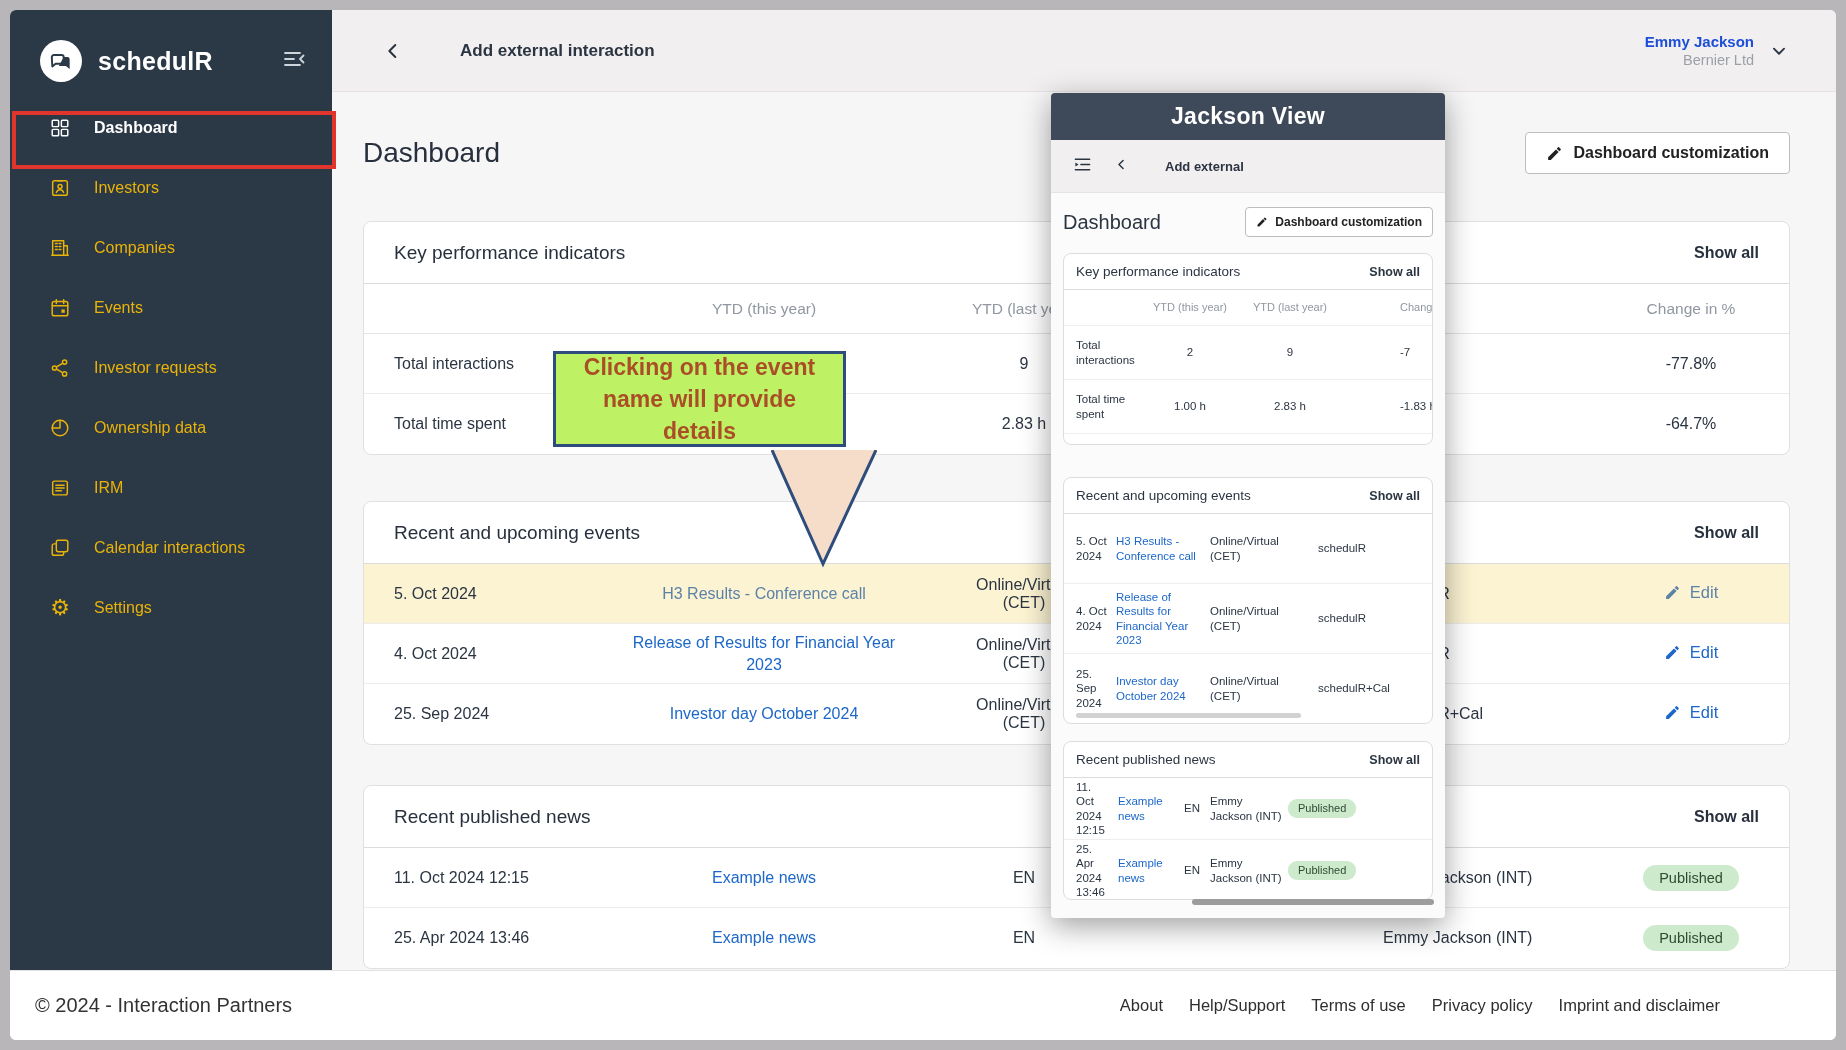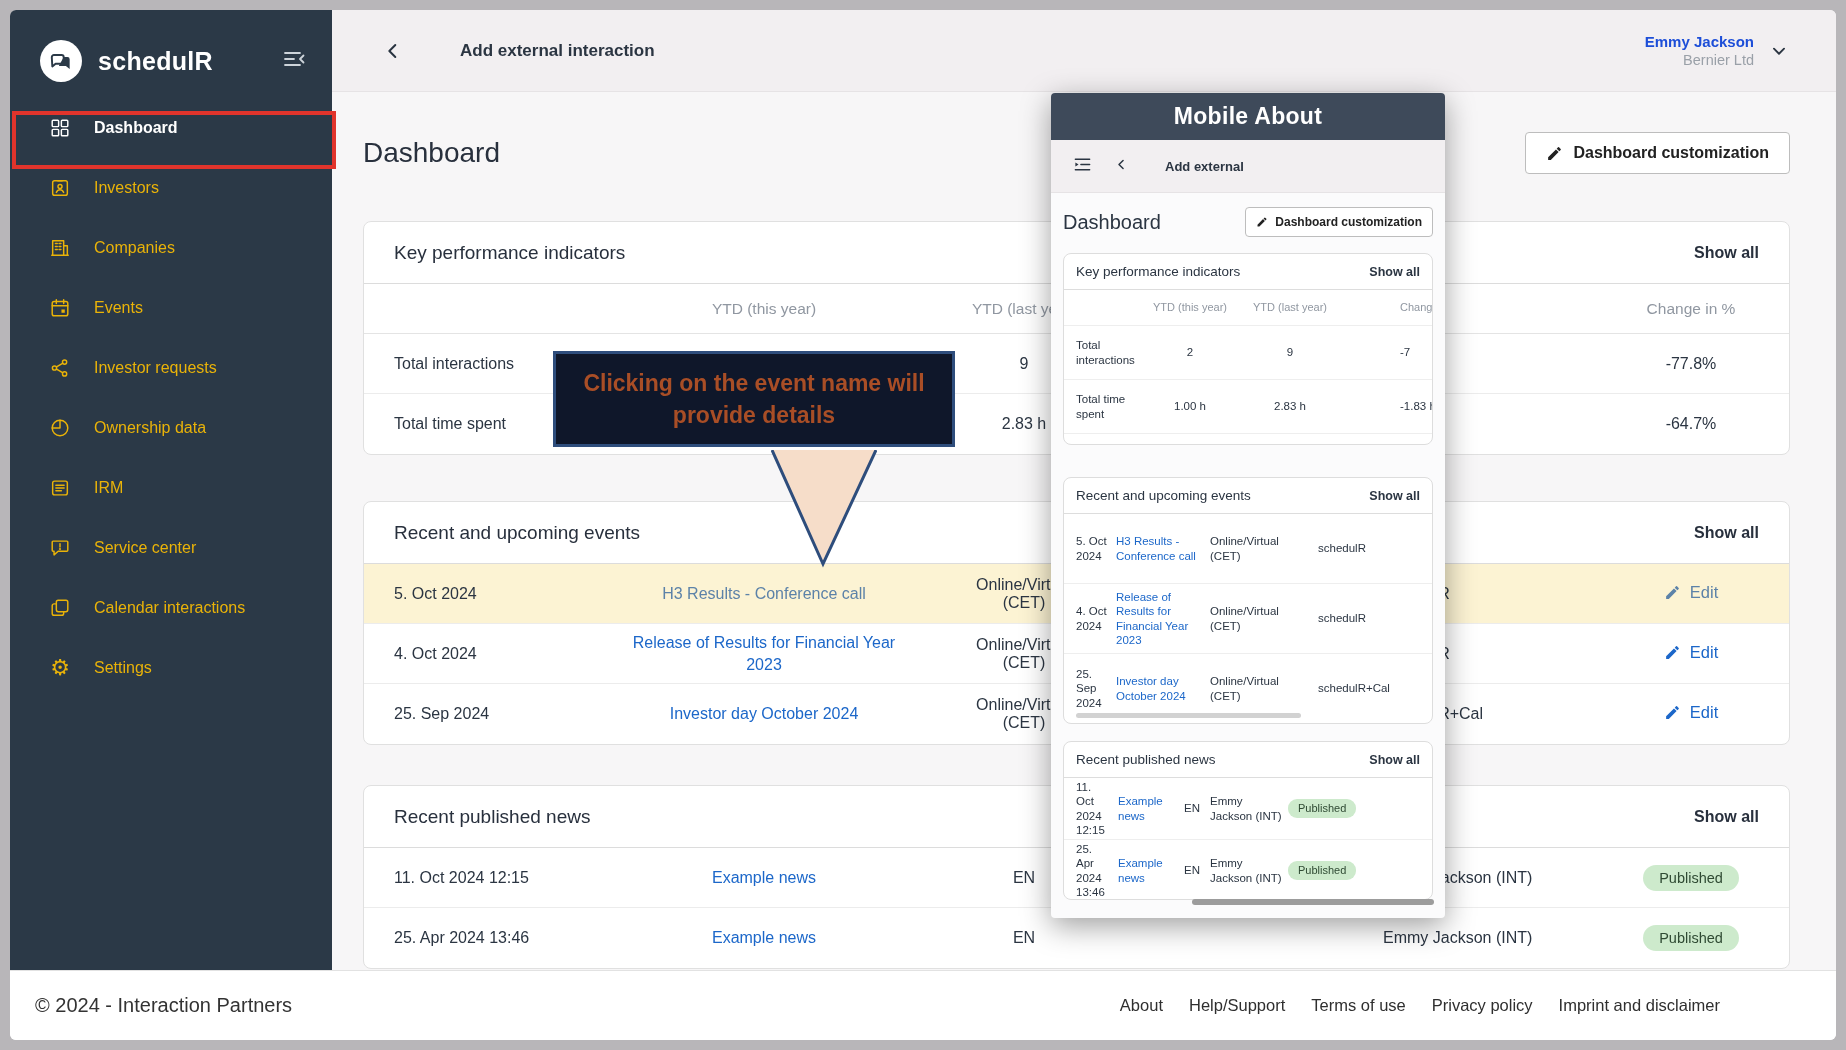--- a/index.html
+++ b/index.html
@@ -63,21 +63,21 @@
   .mt1 { margin-top:47px; } .mt2 { margin-top:46px; } .mt3 { margin-top:40px; }
 
   
   .footer { position:absolute; left:0; right:0; bottom:0; height:70px; background:#fff; border-top:1px solid #e2e2e2; display:flex; align-items:center; padding:0 116px 0 25px; z-index:6; }
   .copyright { font-size:20px; color:#333; }
   .footer-links { margin-left:auto; display:flex; gap:26px; }
   .footer-link { font-size:16.5px; font-weight:500; color:#2f2f2f; cursor:pointer; }
 
   
   .red-box { position:absolute; left:2px; top:101px; width:324px; height:58px; border:4px solid #e1342c; z-index:40; pointer-events:none; }
-  .tooltip { position:absolute; left:543px; top:341px; width:402px; height:96px; background:#0f172a; border:3px solid #2e4d7c; z-index:15; display:flex; align-items:center; justify-content:flex-end; text-align:center; }
+  .tooltip { position:absolute; left:543px; top:341px; width:293px; height:96px; background:#bef264; border:3px solid #2e4d7c; z-index:15; display:flex; align-items:center; justify-content:flex-end; text-align:center; }
   .tooltip-text { font-size:23px; font-weight:600; color:#a94e26; line-height:1.4; padding:0 14px; }
   .tooltip-tail { position:absolute; left:761px; top:440px; z-index:15; }
 
   
   .mpanel { position:absolute; left:1041px; top:83px; width:394px; height:825px; background:#fbfbfc; z-index:30; border-radius:4px; box-shadow:0 8px 30px rgba(0,0,0,.38); overflow:hidden; }
   .mheader { height:47px; background:#3e4a5a; color:#fff; font-size:23px; font-weight:700; display:flex; align-items:center; justify-content:center; letter-spacing:.3px; }
   .mtopbar { height:53px; background:#f2eff1; border-bottom:1px solid #e6e3e5; display:flex; align-items:center; padding:0 14px 0 22px; gap:22px; color:#2b3542; }
   .mtopbar-title { font-size:13px; font-weight:700; margin-left:14px; }
   .mh-row { display:flex; align-items:center; justify-content:space-between; margin:14px 12px 0; }
   .m-page-title { font-size:20px; font-weight:500; }
@@ -192,30 +192,20 @@
             <svg width="22" height="22" viewBox="0 0 24 24">
               <rect x="4" y="4.5" width="16" height="15" rx="2"></rect>
               <path d="M7.5 9h9M7.5 12h9M7.5 15h6"></path>
             </svg>
           </span>
         <span>IRM</span>
       </div>
       <div class="nav-item">
         <span class="nicon">
             <svg width="22" height="22" viewBox="0 0 24 24">
-              <path d="M4.5 4.5h15a1 1 0 0 1 1 1v9a1 1 0 0 1-1 1H10l-4.5 4v-4h-1a1 1 0 0 1-1-1v-9a1 1 0 0 1 1-1z"></path>
-              <path d="M12 7.3v3.6"></path>
-              <circle cx="12" cy="13.2" r=".4" fill="currentColor"></circle>
-            </svg>
-          </span>
-        <span>Service center</span>
-      </div>
-      <div class="nav-item">
-        <span class="nicon">
-            <svg width="22" height="22" viewBox="0 0 24 24">
               <rect x="8" y="3.5" width="12.5" height="12.5" rx="2"></rect>
               <path d="M16 16.5v1.5a2 2 0 0 1-2 2H5.5a2 2 0 0 1-2-2V9.5a2 2 0 0 1 2-2H7"></path>
             </svg>
           </span>
         <span>Calendar interactions</span>
       </div>
       <div class="nav-item">
         <span class="nicon gear-glyph">⚙</span>
         <span>Settings</span>
       </div>
@@ -358,21 +348,21 @@
 
   <div class="tooltip">
     <span class="tooltip-text">Clicking on the event name will provide details</span>
   </div>
   <svg class="tooltip-tail" width="106" height="118" viewBox="0 0 106 118">
     <polygon points="1,0 105,0 52,114" fill="#f6ddc9"></polygon>
     <path d="M1,0 L52,114 L105,0" stroke="#2e4d7c" stroke-width="3" fill="none"></path>
   </svg>
 
   <div class="mpanel">
-    <div class="mheader">Mobile About</div>
+    <div class="mheader">Jackson View</div>
     <div class="mtopbar">
       <span><svg width="19" height="19" viewBox="0 0 24 24" fill="none" stroke="#2b3542" stroke-width="1.9" stroke-linecap="round" stroke-linejoin="round">
             <path d="M3 5.5h18M10 12h11M3 18.5h18"></path>
             <path d="M3 9.5l4 2.5-4 2.5z" fill="#2b3542" stroke="none"></path>
           </svg></span>
       <span><svg width="15" height="15" viewBox="0 0 24 24" fill="none" stroke="#2b3542" stroke-width="2.4" stroke-linecap="round" stroke-linejoin="round">
             <path d="M14.5 5.5 8 12l6.5 6.5"></path>
           </svg></span>
       <span class="mtopbar-title">Add external</span>
     </div>

